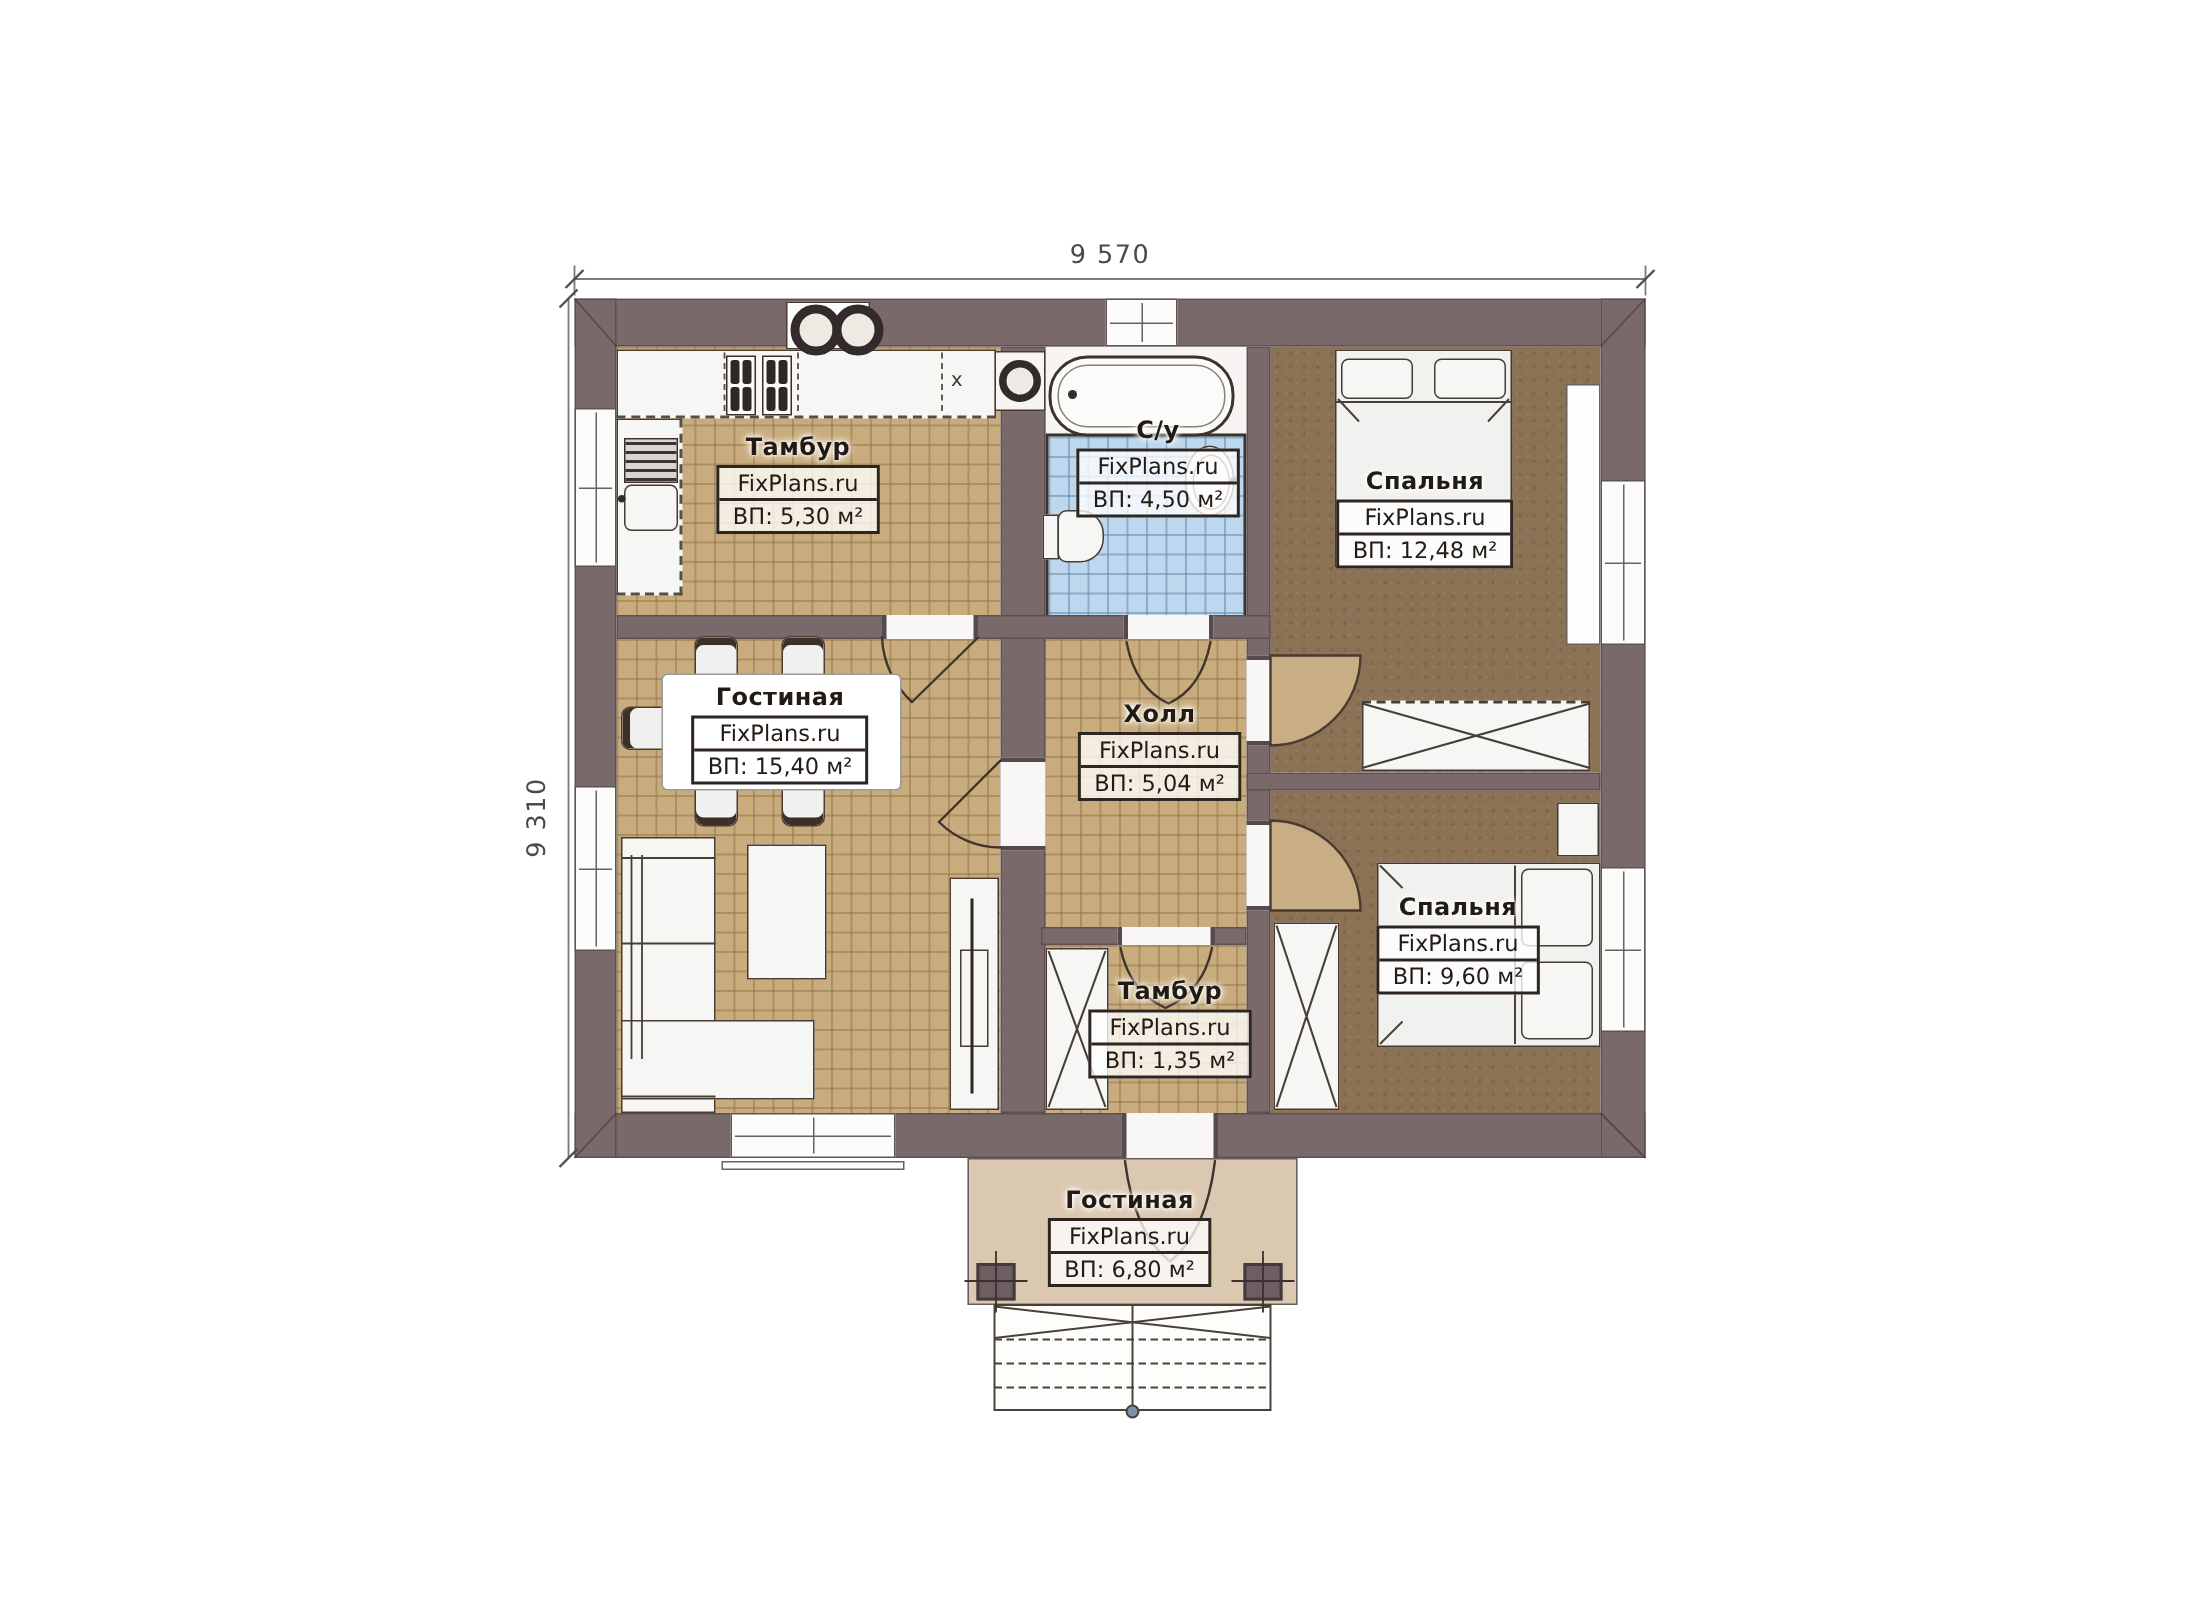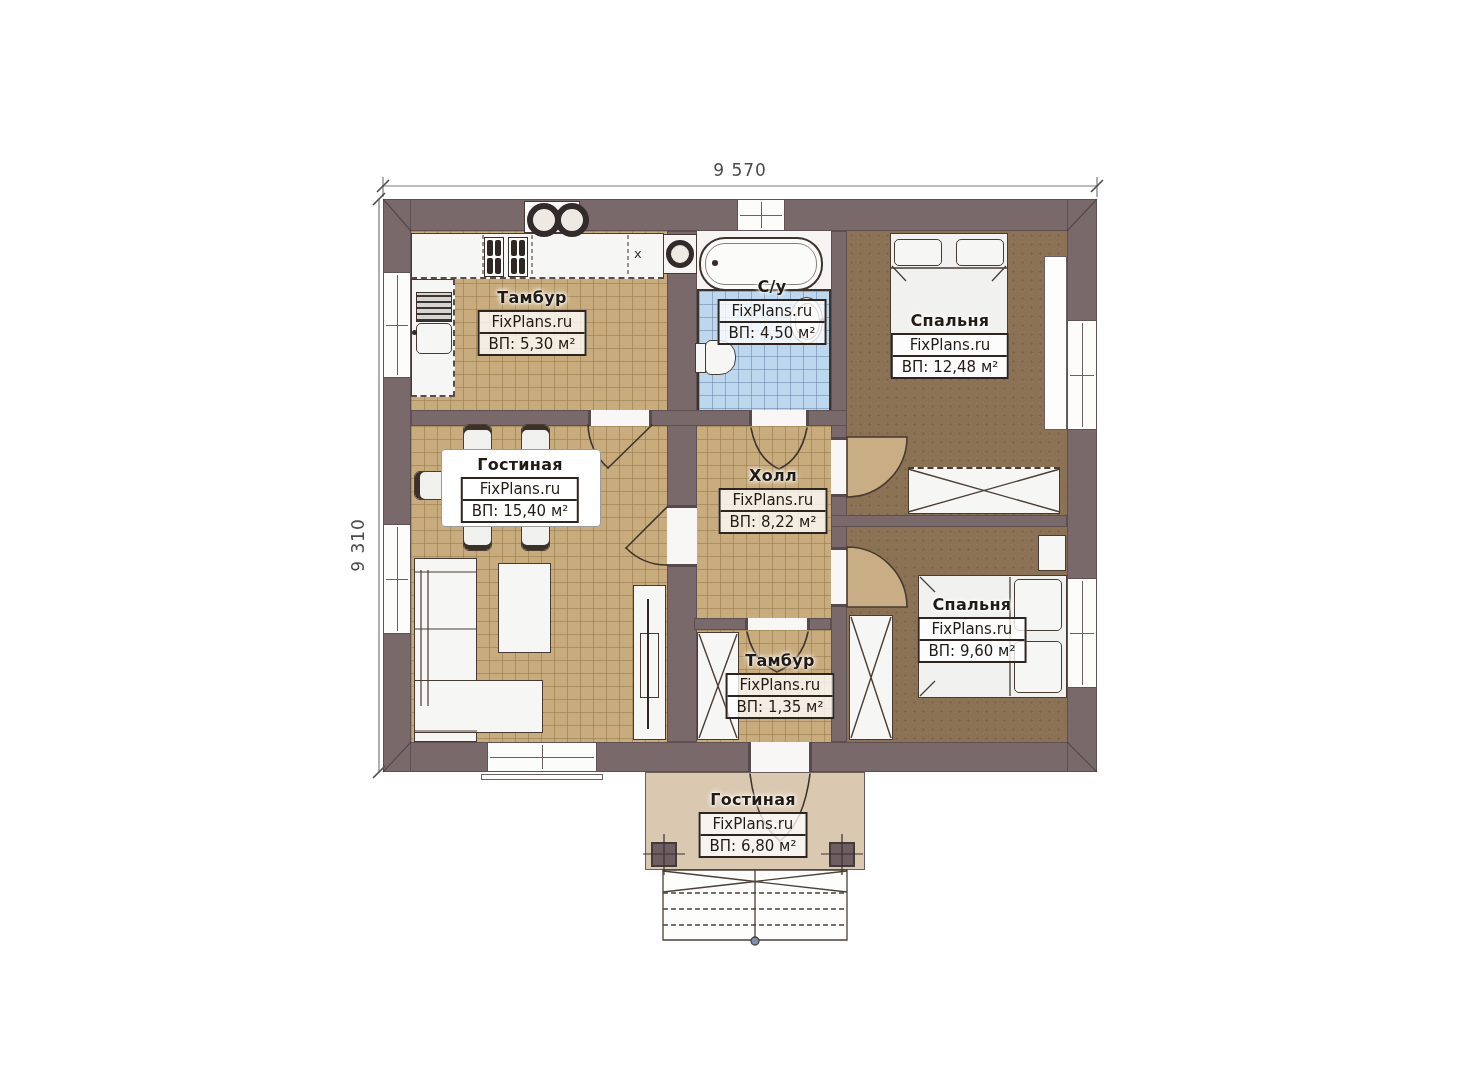--- a/index.html
+++ b/index.html
@@ -256,21 +256,21 @@
     <div class="label-box">
       <div class="label-brand">FixPlans.ru</div>
       <div class="label-area">ВП: 15,40 м²</div>
     </div>
   </div>
 
   <div class="room-label" style="left:773px;top:466px;text-align:center;">
     <div class="room-name">Холл</div>
     <div class="label-box">
       <div class="label-brand">FixPlans.ru</div>
-      <div class="label-area">ВП: 8,22 м²</div>
+      <div class="label-area">ВП: 5,04 м²</div>
     </div>
   </div>
 
   <div class="room-label" style="left:972px;top:595px;">
     <div class="room-name">Спальня</div>
     <div class="label-box">
       <div class="label-brand">FixPlans.ru</div>
       <div class="label-area">ВП: 9,60 м²</div>
     </div>
   </div>

